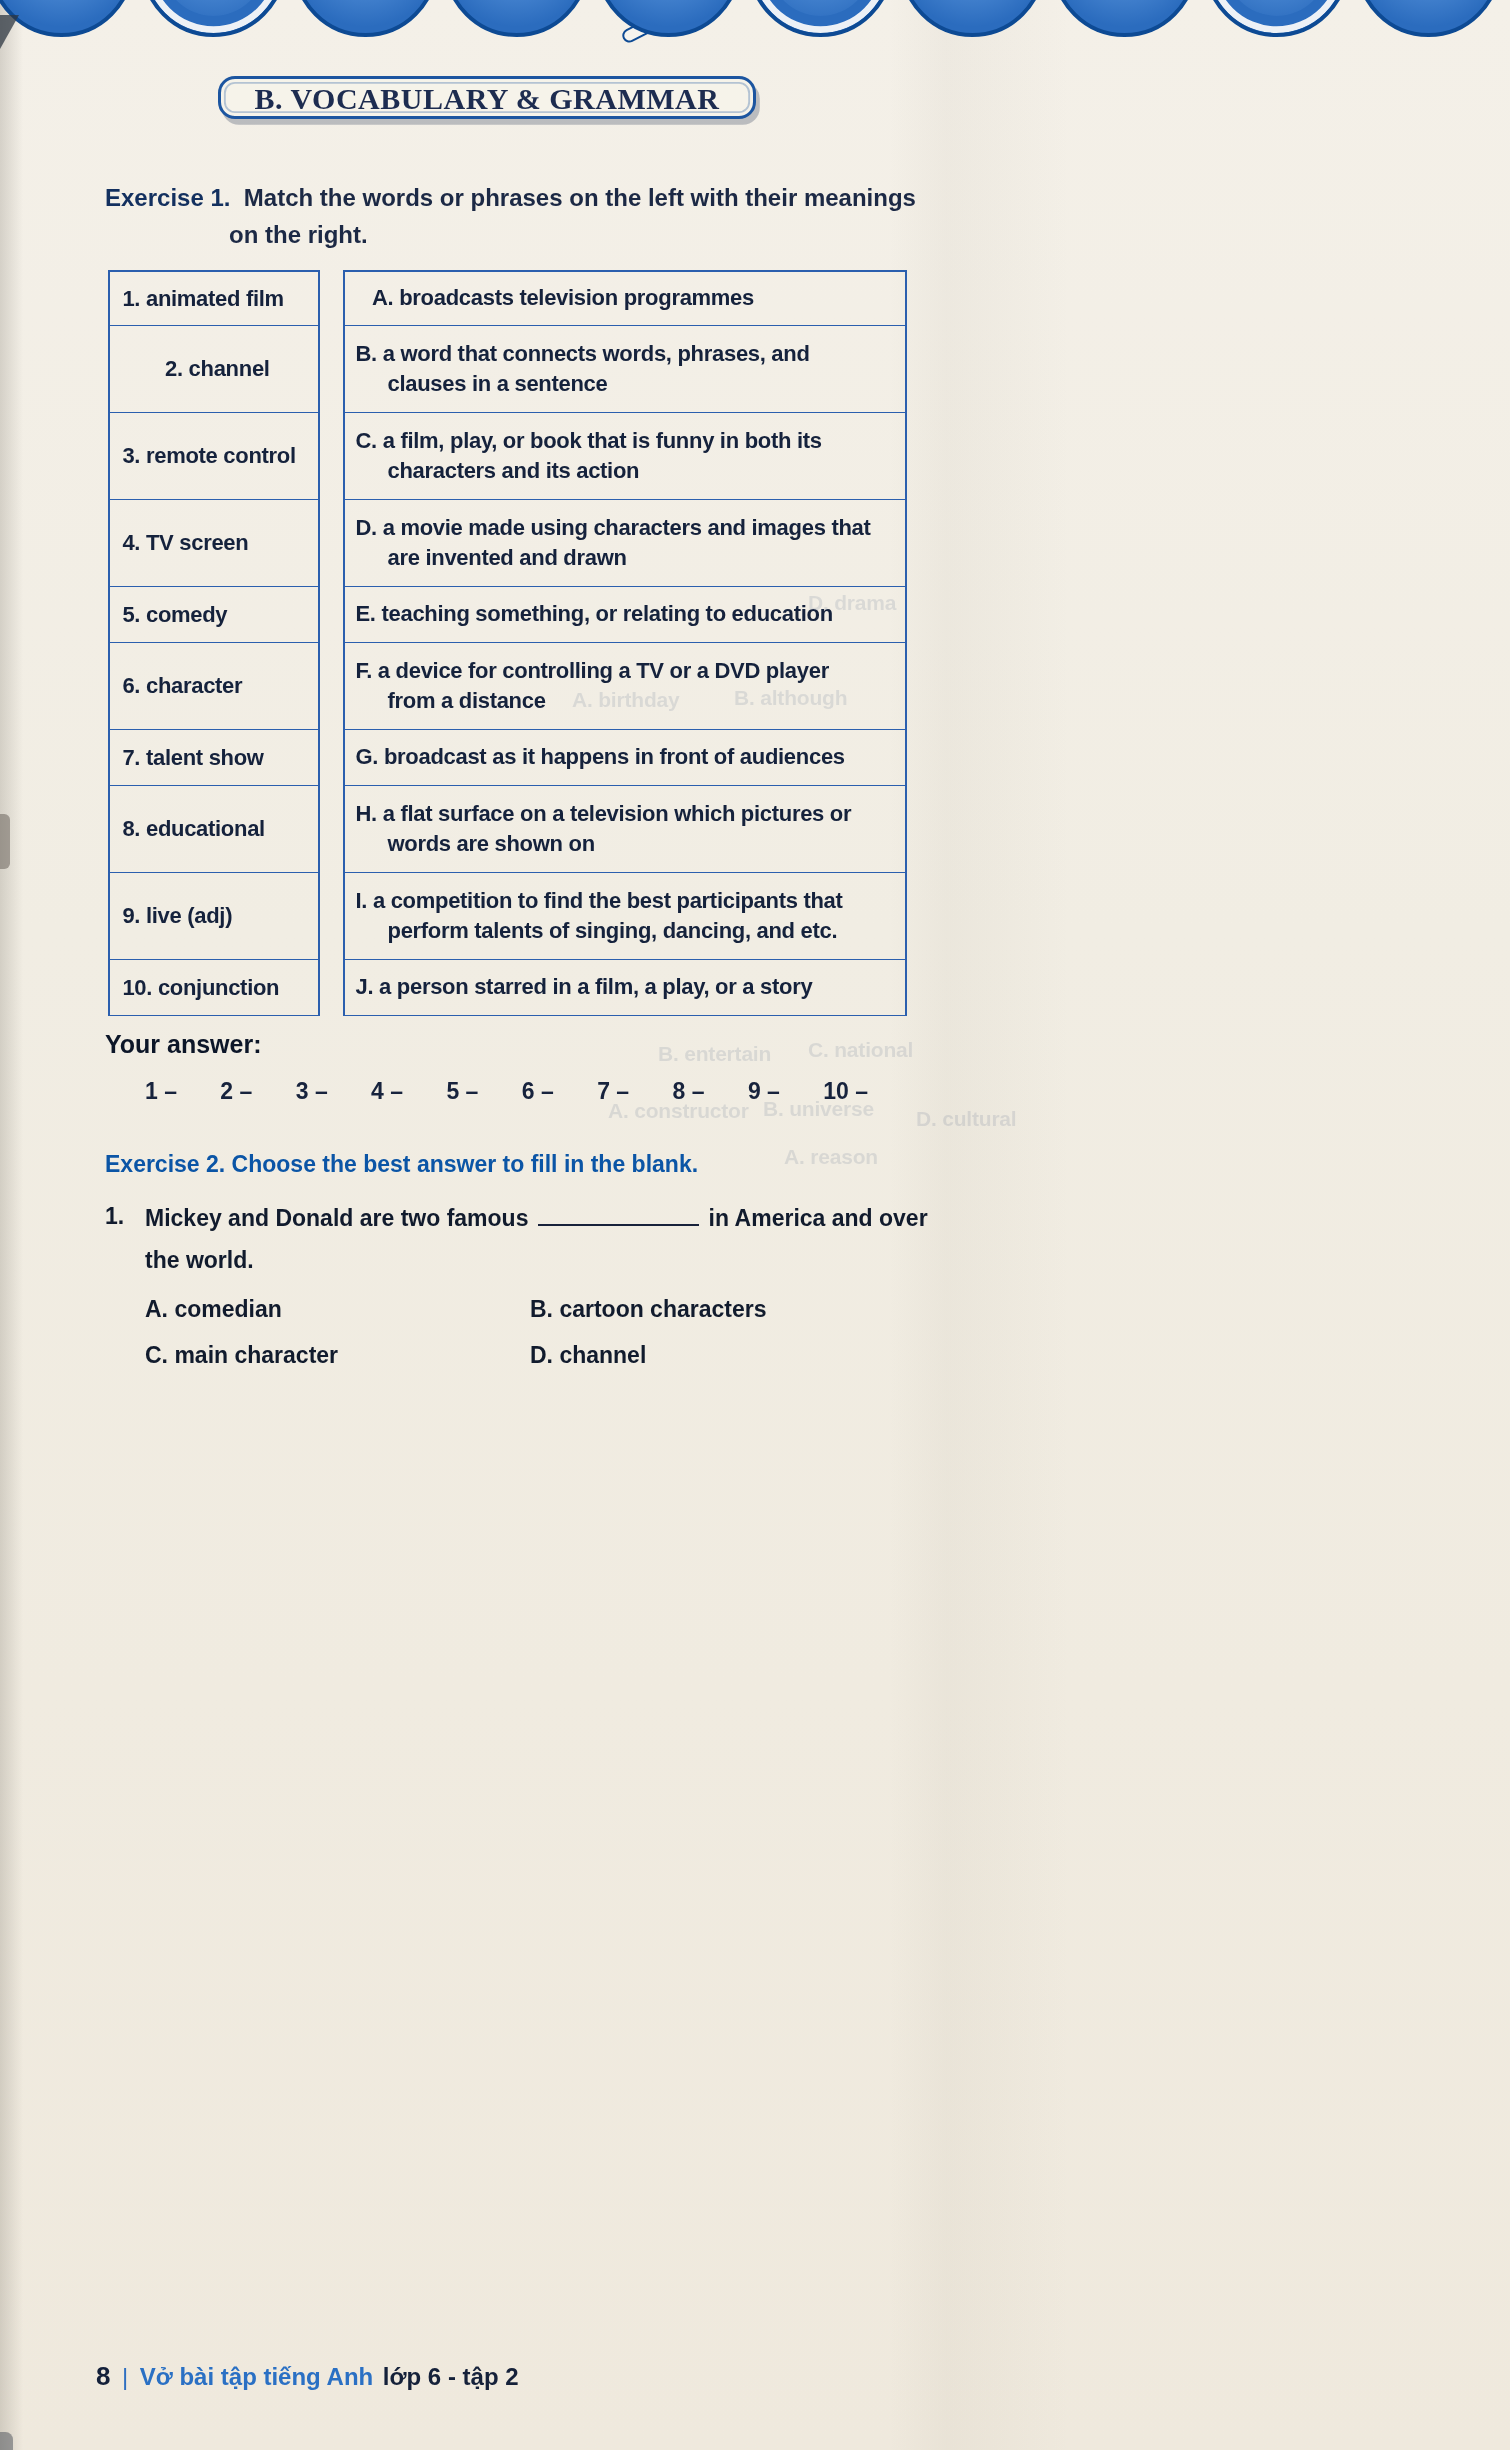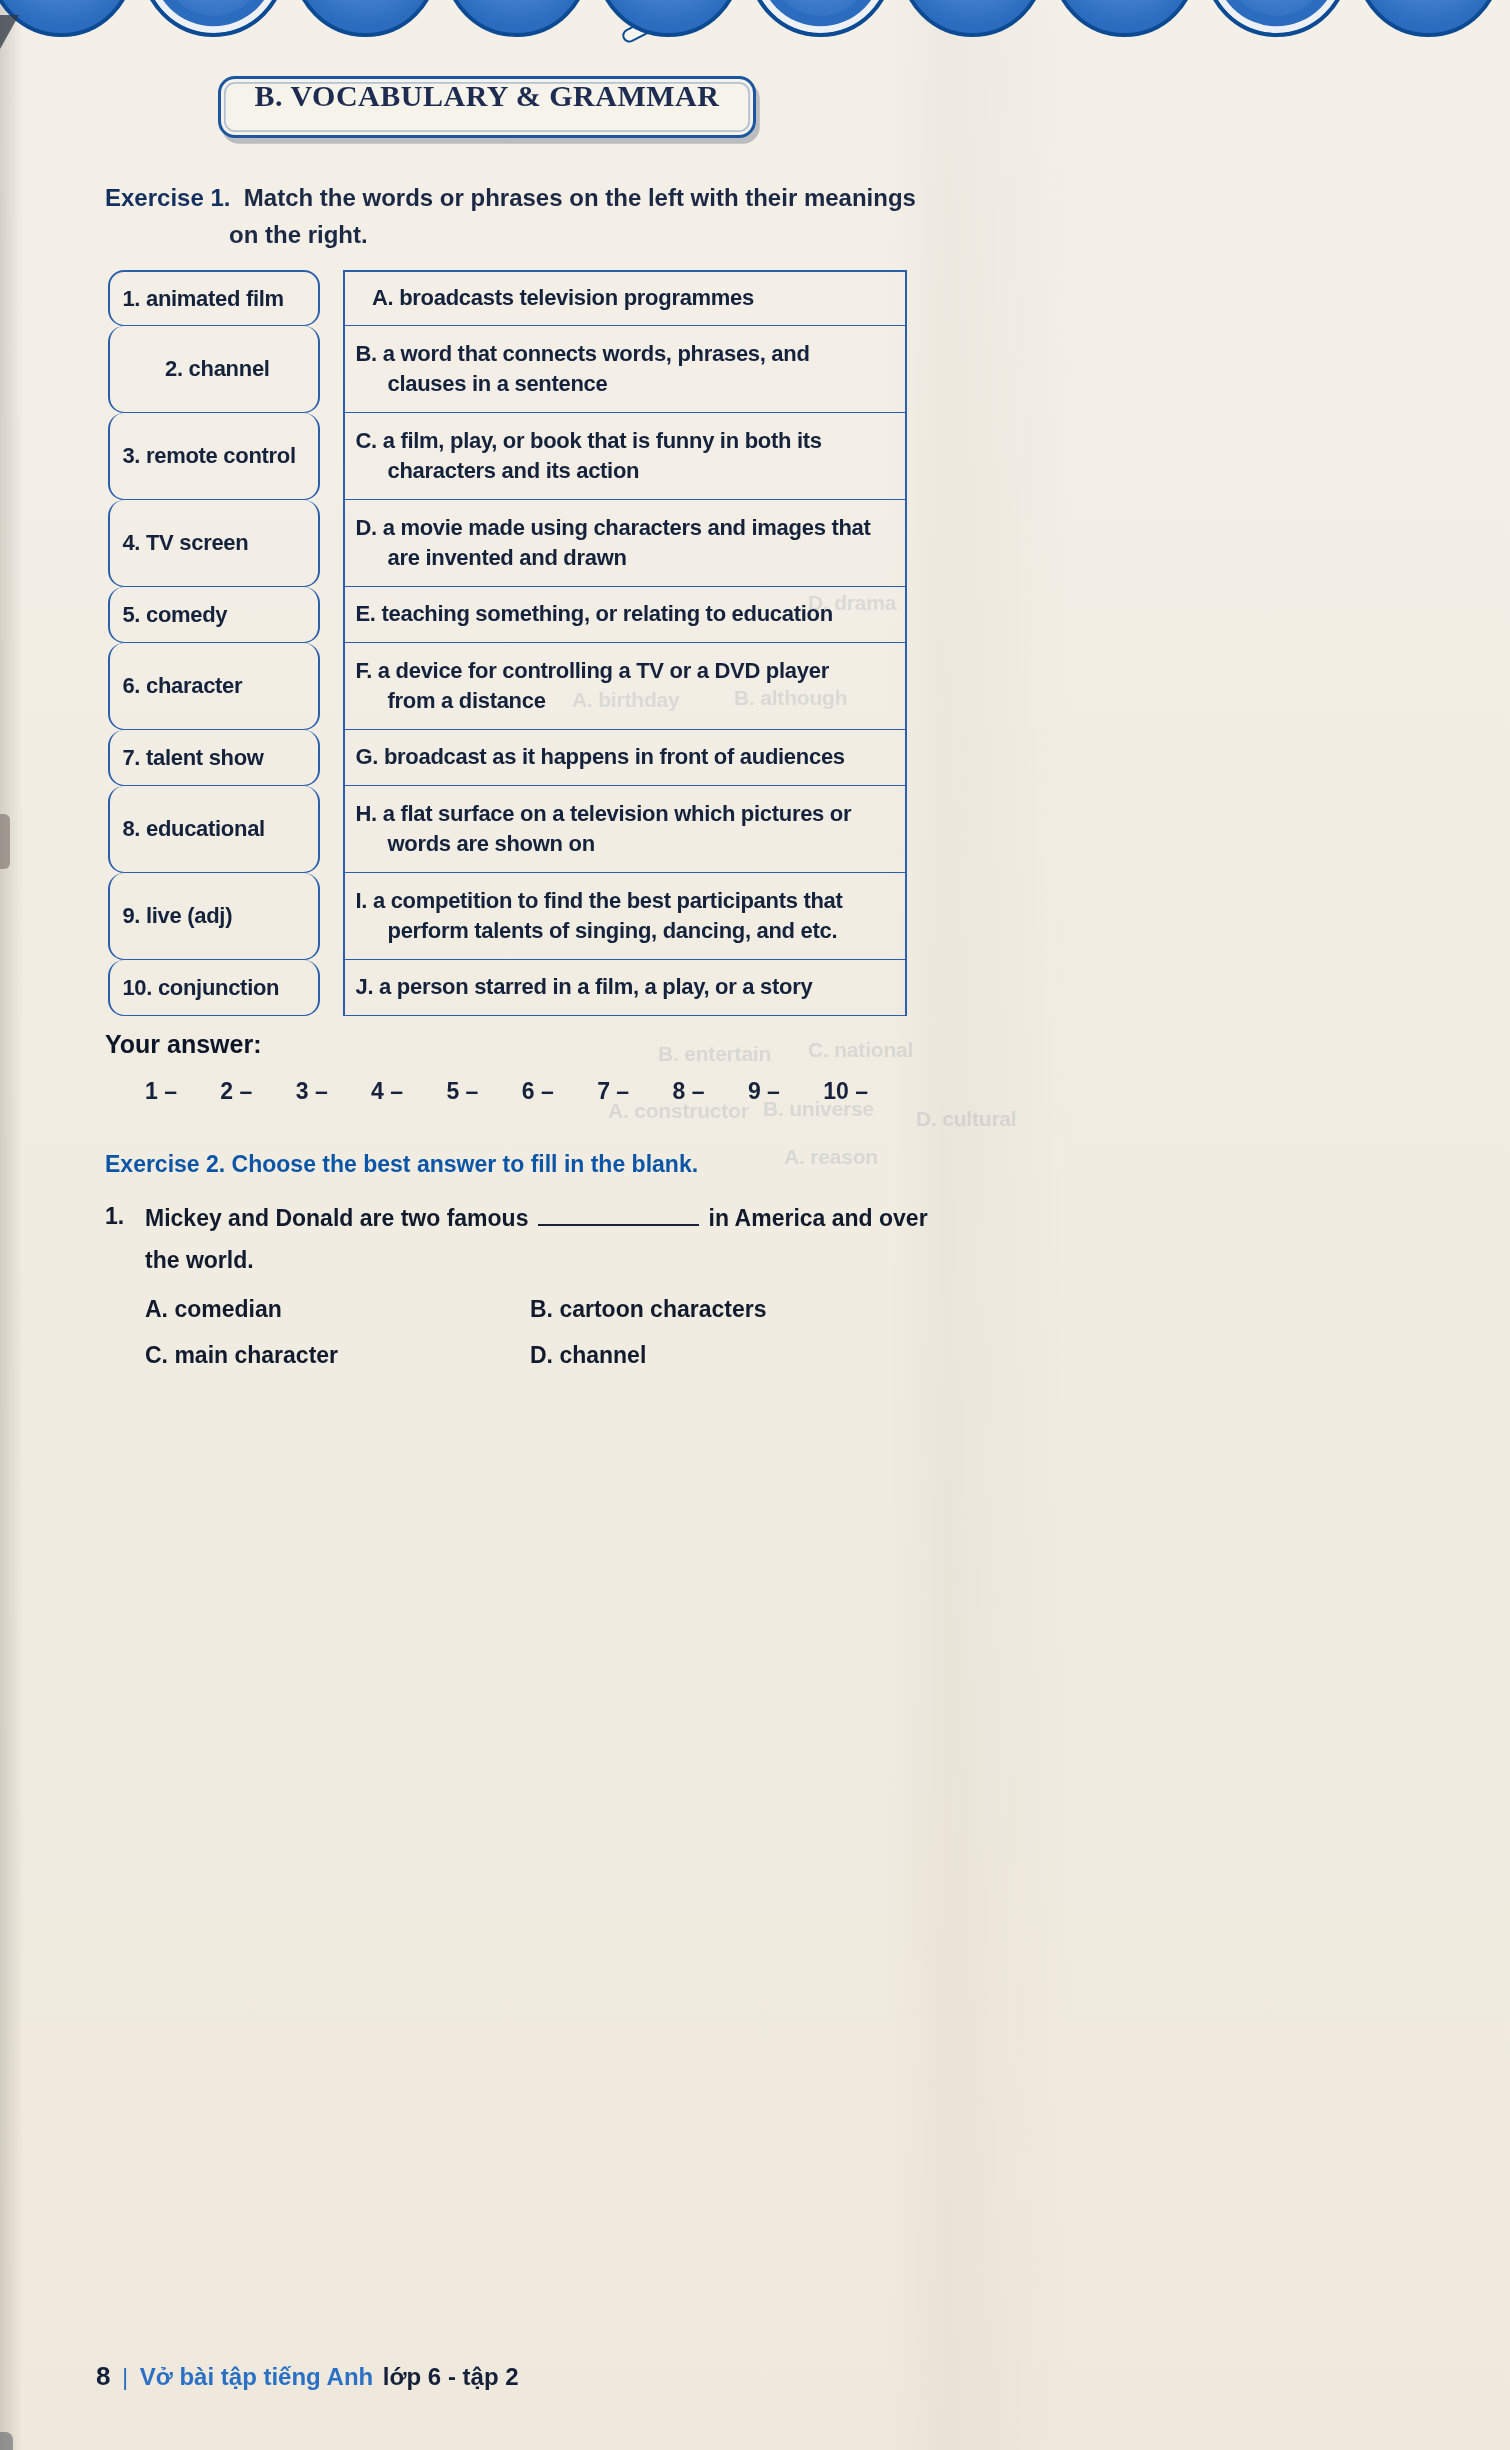--- a/index.html
+++ b/index.html
@@ -28,45 +28,45 @@
   }
   .corner-tl{ position:absolute; left:0; top:15.3px; width:0; height:0;
     border-top:34px solid #2e3742; border-right:19px solid transparent; opacity:.75; }
   .edge-smudge{ position:absolute; left:0; top:814px; width:9.6px; height:55px;
     background:#6b655c; opacity:.55; border-radius:0 5.7px 5.7px 0; }
   .corner-bl{ position:absolute; left:0; bottom:0; width:13.4px; height:19px;
     background:#3a414c; opacity:.45; border-radius:0 7.6px 0 0; }
 
   
   .title-box{
-    position:absolute; left:218px; top:76px; width:538px; height:62px;
+    position:absolute; left:218px; top:76px; width:538px; height:43px;
     border:3.8px solid #1c55a0; border-radius:17px; background:#f6f3ea;
     box-shadow: inset 0 0 0 2.9px #f6f3ea, inset 0 0 0 4.8px rgba(28,85,160,.30),
                 3.8px 5.7px 0 rgba(55,70,95,.30);
-    display:flex; align-items:flex-start; justify-content:center;
+    display:flex; align-items:flex-end; justify-content:center;
   }
   .title-box .t{
     font-family:"Liberation Serif", serif; font-weight:bold; font-size:30px;
     color:#1d2c50; letter-spacing:0.5px;
   }
 
   
   .ex1{ position:absolute; left:105px; top:184px; color:#1c2945; }
   .ex1 .line{ white-space:nowrap; }
   .ex1 .label{ font-weight:bold; font-size:24px; color:#13305f; margin-right:13.4px; }
   .ex1 .l1{ font-weight:bold; font-size:24px; }
   .ex1 .l2{ font-weight:bold; font-size:24px; margin-left:124px; margin-top:8.6px; }
 
   
   .match{ position:absolute; left:108px; top:270px; display:grid;
           grid-template-columns:212px 23px 564px; }
   .cell{ border-color:#2b5fae; border-style:solid; display:flex;
          flex-direction:column; justify-content:center; }
   .cell.left{ border-width:0 2.9px 1.9px 2.9px; padding:5.7px 5.7px 5.7px 12.4px;
-    font-weight:bold; font-size:22px; color:#15223c; letter-spacing:-0.3px;border-radius:16px; }
+    font-weight:bold; font-size:22px; color:#15223c; letter-spacing:-0.3px; }
   .cell.right{ border-width:0 2.9px 1.9px 2.9px; padding:5.7px 7.6px 5.7px 10.5px;
     font-weight:bold; font-size:22px; color:#15223c; letter-spacing:-0.3px; }
   .cell.first{ border-top-width:2.9px; }
   .rline{ white-space:nowrap; line-height:1.38; }
   .rline.cont{ margin-left:32px; }
 
   
   .your-answer{ position:absolute; left:105px; top:1030px;
     font-size:25px; font-weight:800; color:#0c1628; }
   .answers{ position:absolute; left:145px; top:1078px; width:723px;

